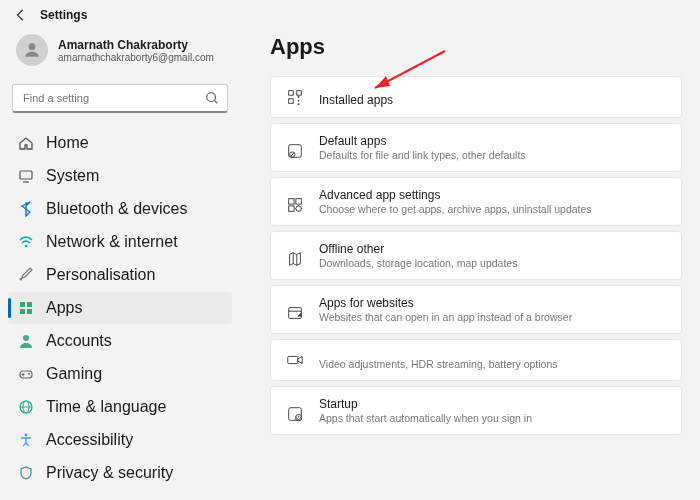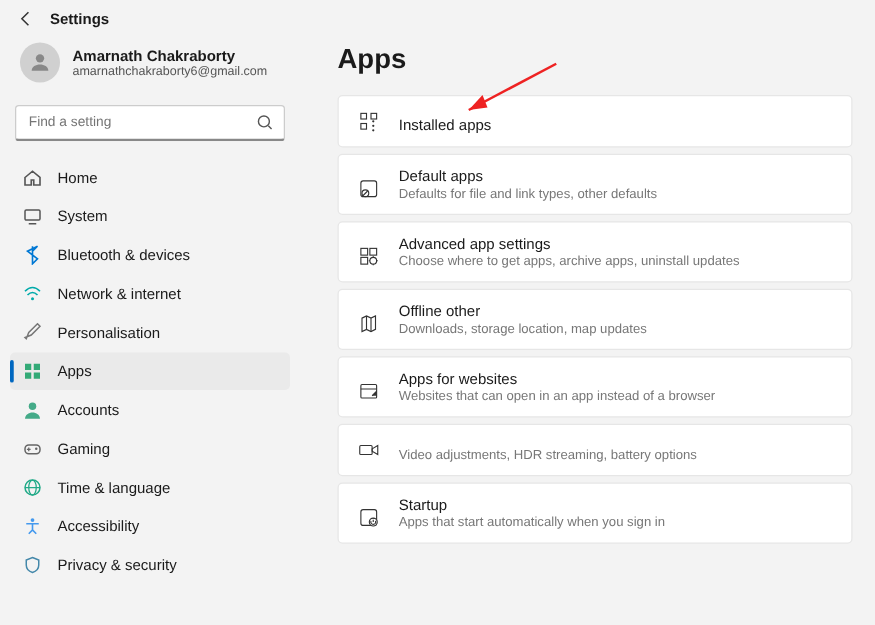--- a/index.html
+++ b/index.html
@@ -30,21 +30,21 @@
   .search {
     display:flex; align-items:center; background:#fff; border:1px solid #ccc;
     border-radius:3px; padding:1px 8px; margin:4px 4px 10px 4px;
     border-bottom: 2px solid #888;
   }
   .search input { flex:1; border:none; outline:none; font-size:11px; padding:6px 2px; background:transparent;}
   .search .sicon { width:14px; height:14px; color:#555;}
   .nav { display:flex; flex-direction:column; gap:1px;}
   .nav-item {
     display:flex; align-items:center; gap:12px; padding:7px 10px;
-    border-radius:4px; cursor:pointer; position:relative; font-size:12px;
+    border-radius:4px; cursor:pointer; position:relative; font-size:16px;
   }
   .nav-item.active { background:#eaeaea;}
   .nav-item.active::before {
     content:""; position:absolute; left:0; top:6px; bottom:6px; width:3px;
     background:#0067c0; border-radius:2px;
   }
   .nav-item .nicon { width:16px; height:16px; display:flex; align-items:center; justify-content:center; flex-shrink:0;}
   .main { flex:1; padding: 4px 18px 0 30px; overflow-y:auto;}
   .main h1 { font-size:22px; font-weight:600; margin-bottom:16px;}
   .card {

